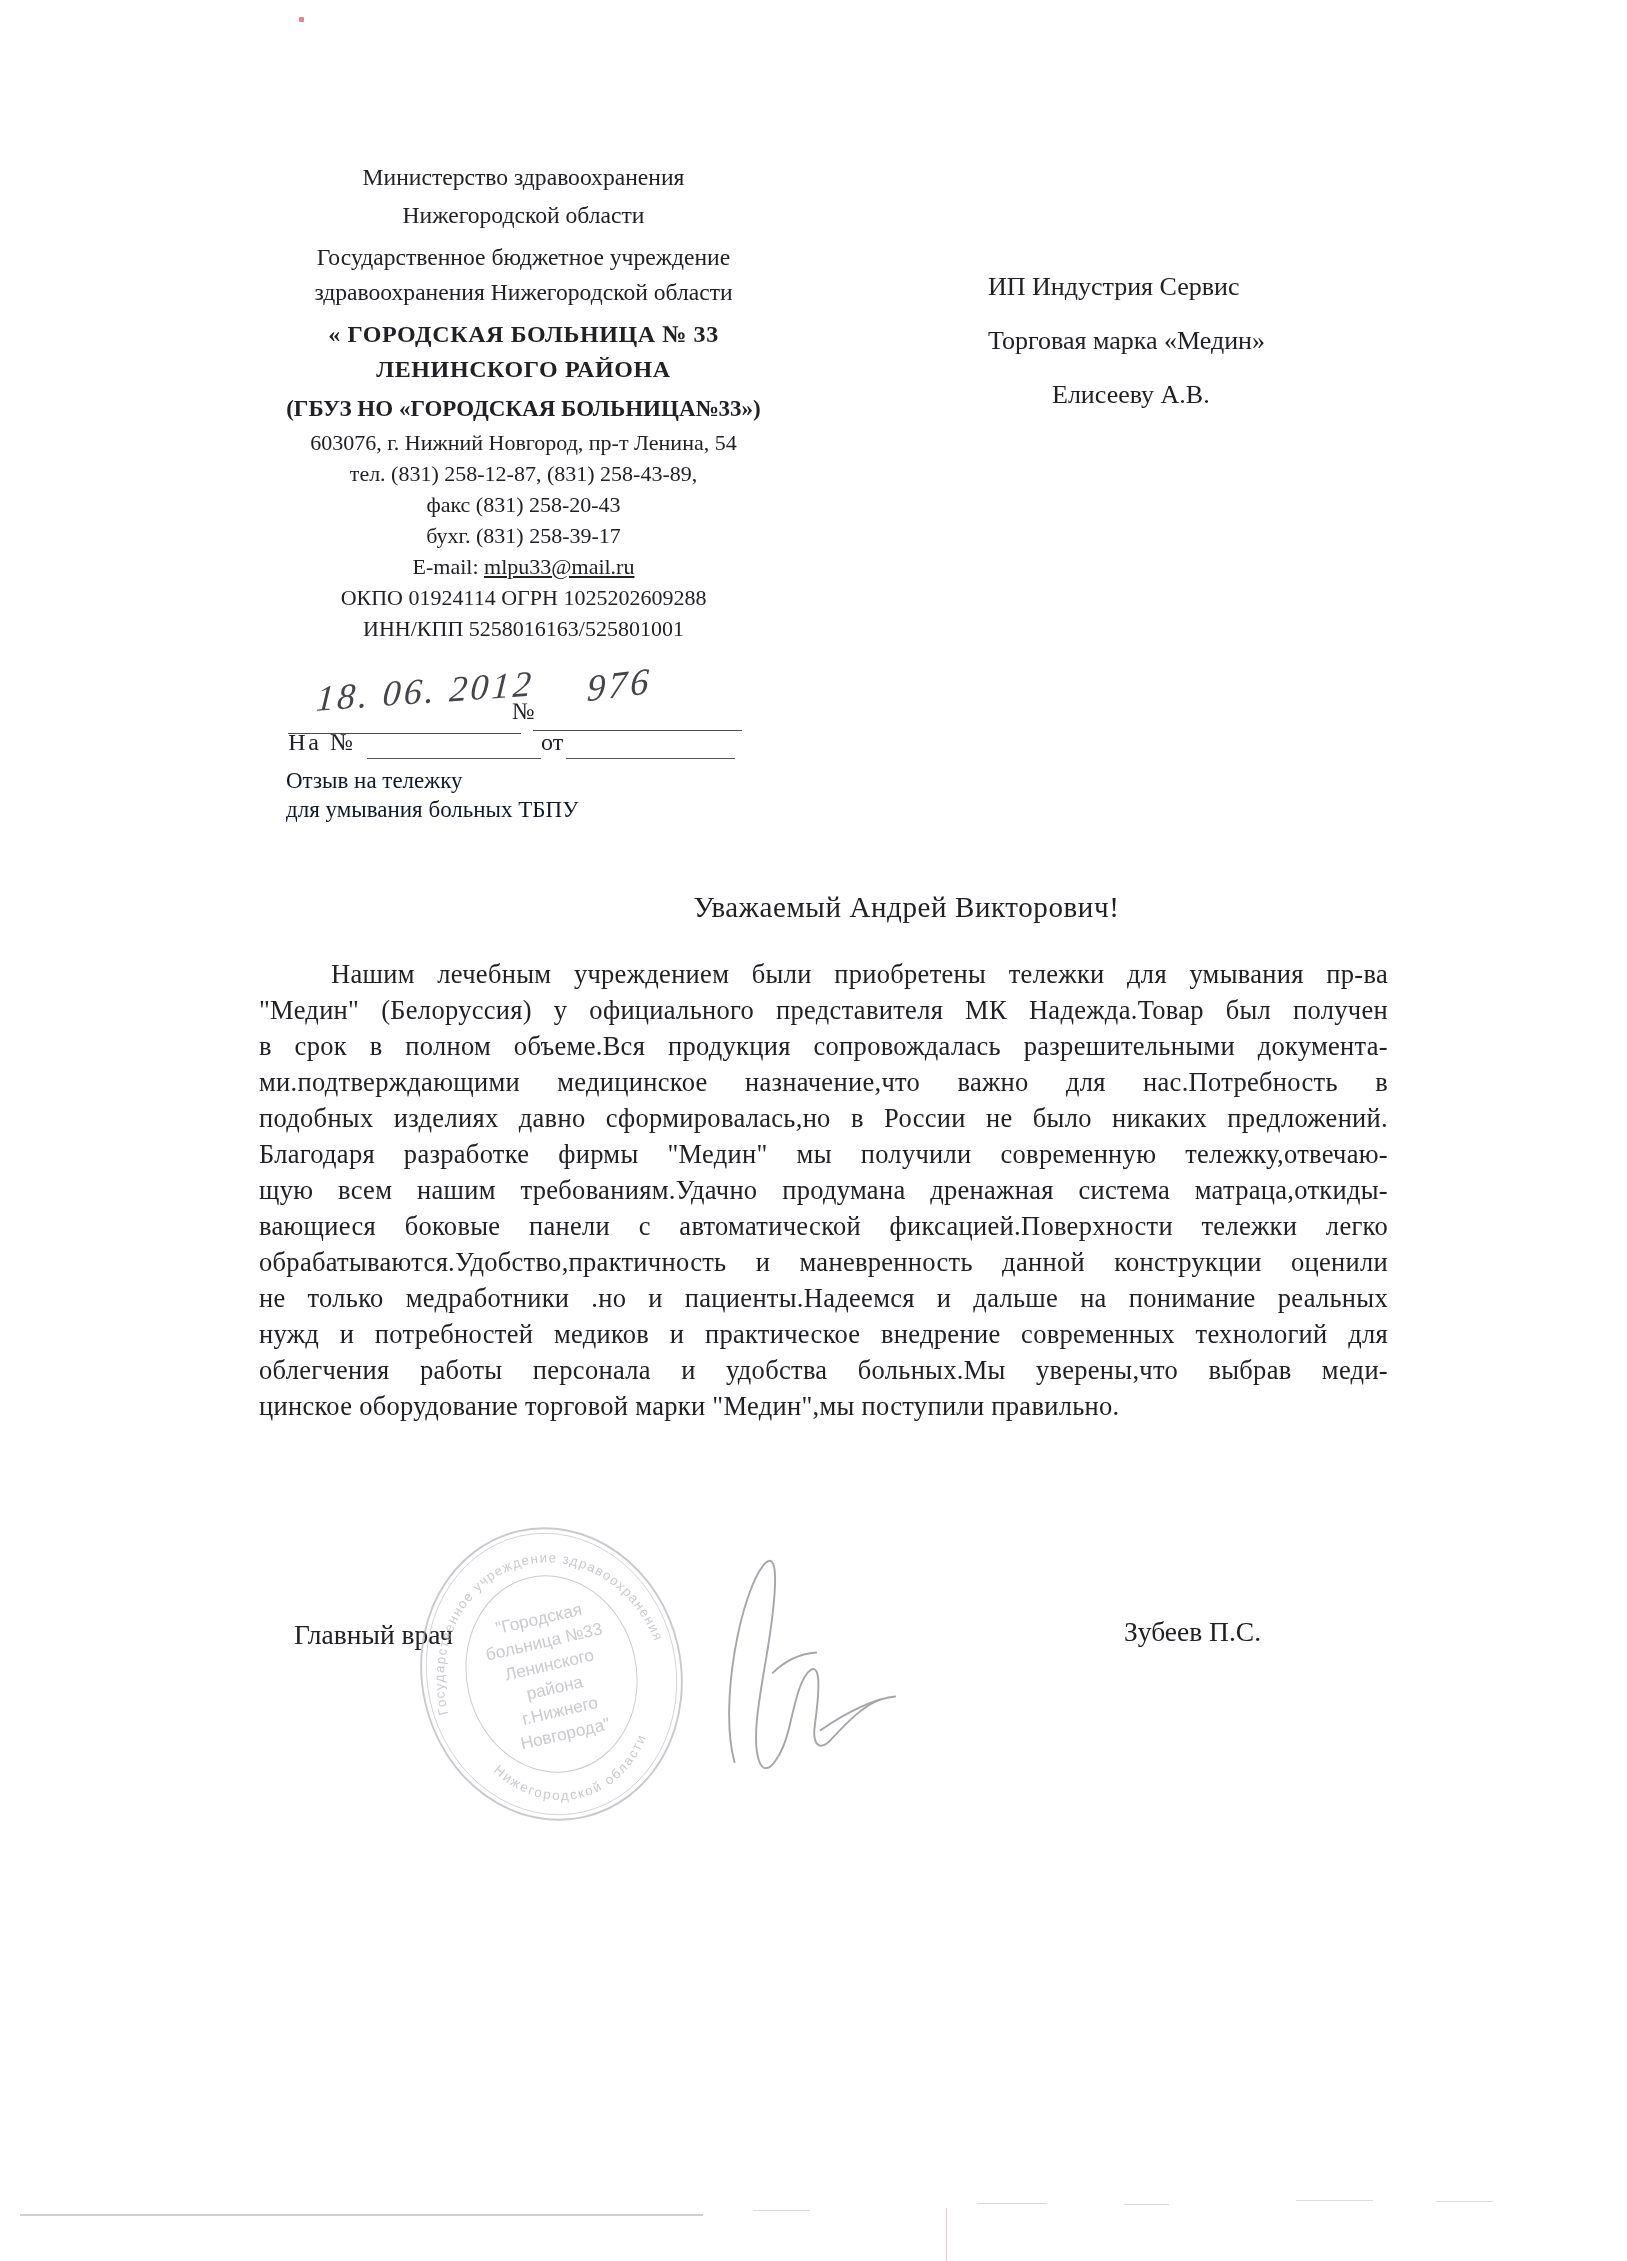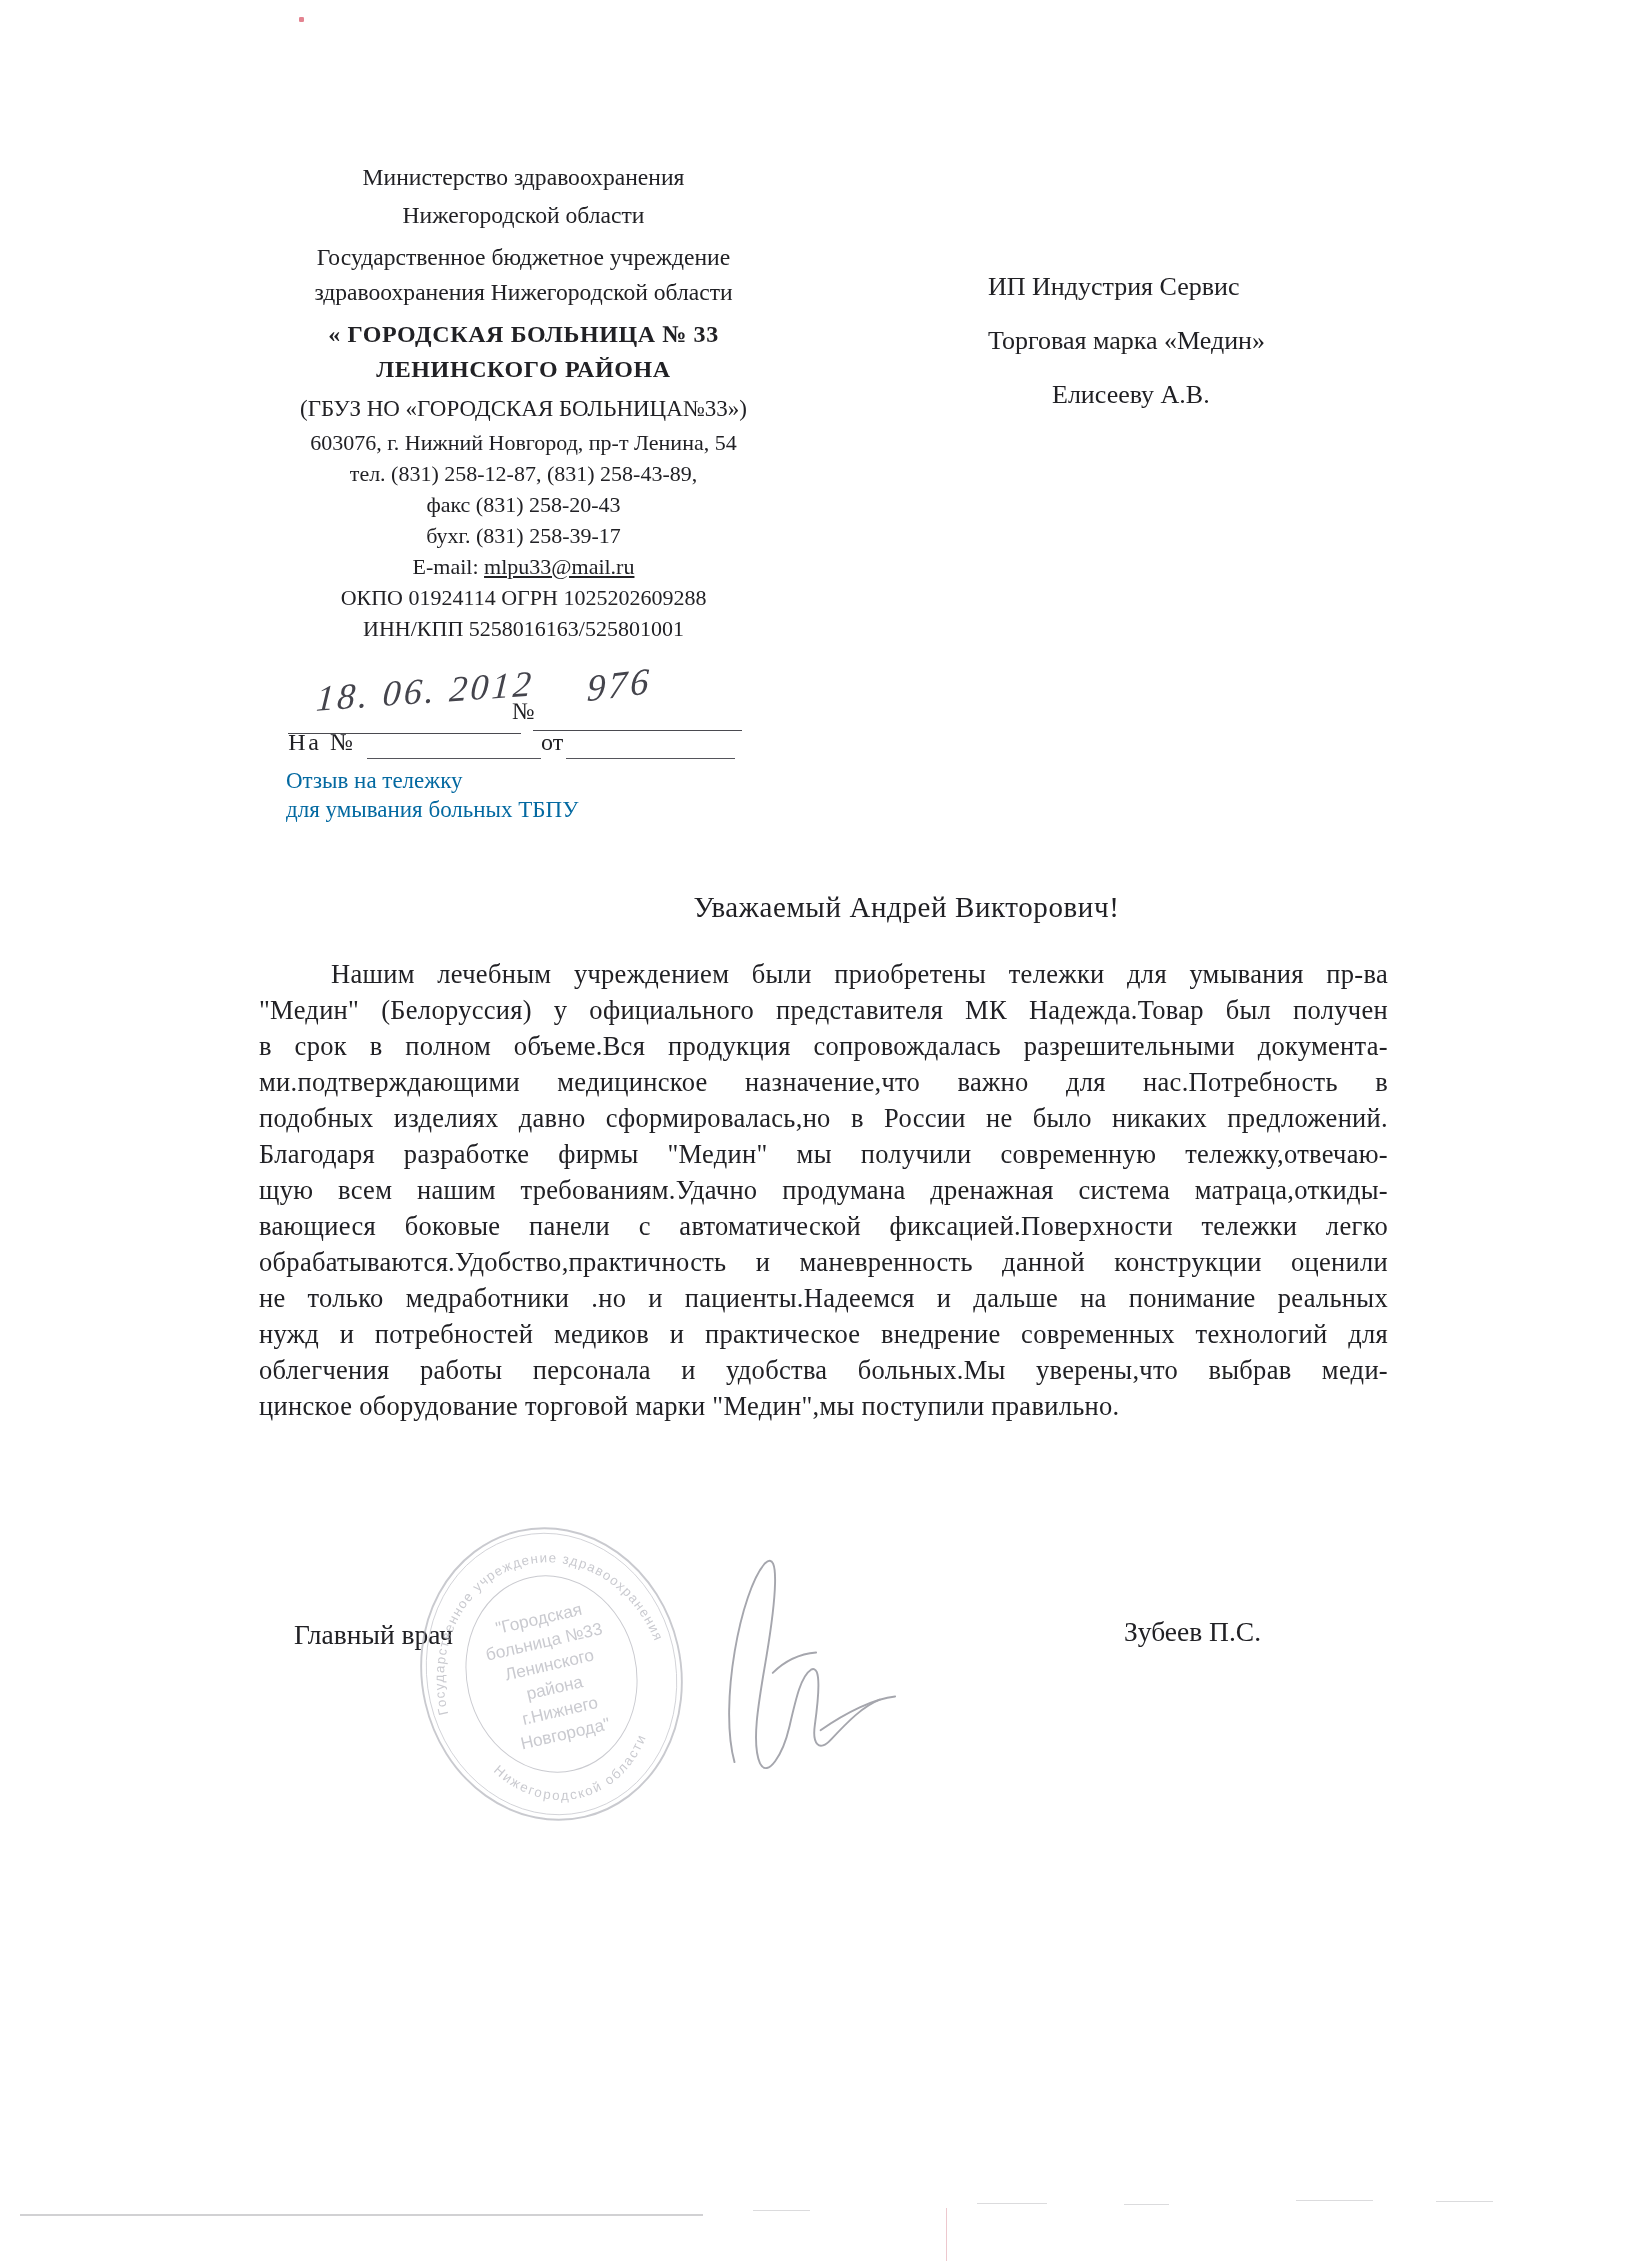--- a/index.html
+++ b/index.html
@@ -12,21 +12,21 @@
     overflow:hidden;
   }
   
   .letterhead{
     position:absolute;left:236px;top:158px;width:575px;
     text-align:center;
   }
   .lh-line{font-size:23.6px;line-height:38px;}
   .lh-org{font-size:23.6px;line-height:35px;}
   .lh-bold{font-weight:bold;font-size:24px;line-height:35px;letter-spacing:0.6px;}
-  .lh-abbrev{font-weight:normal;font-size:23px;line-height:36px;margin-top:3.8px;}
+  .lh-abbrev{font-weight:bold;font-size:23px;line-height:36px;margin-top:3.8px;}
   .lh-contact{font-size:22px;line-height:31px;}
   .lh-gap{height:6.4px;}
   .email-link{text-decoration:underline;}
   
   .recipient{
     position:absolute;left:988px;top:260px;width:383px;
     font-size:26px;line-height:54px;text-align:left;
   }
   .recipient .indent{padding-left:64px;}
   
@@ -41,21 +41,21 @@
   .dline1{position:absolute;left:1.3px;top:75px;width:233px;border-bottom:1.9px solid #4a4a50;}
   .dline2{position:absolute;left:246px;top:72px;width:209px;border-bottom:1.9px solid #4a4a50;}
   
   .refRow{position:absolute;left:287px;top:729px;width:485px;height:40px;font-size:24px;}
   .refRow .lbl{position:absolute;top:0;}
   .ref-na{left:1.3px;letter-spacing:2.6px;}
   .ref-ot{left:254px;text-align:right;}
   .rline1{position:absolute;left:80px;top:29px;width:174px;border-bottom:1.9px solid #55555b;}
   .rline2{position:absolute;left:279px;top:29px;width:169px;border-bottom:1.9px solid #55555b;}
   
-  .subject{position:absolute;left:286px;top:766px;width:447px;font-size:23px;line-height:29px;color:#0369a1;}
+  .subject{position:absolute;left:286px;top:766px;width:447px;font-size:23px;line-height:29px;color:#0f172a;}
   
   .salutation{
     position:absolute;left:185px;top:891px;width:1443px;
     text-align:center;font-size:29px;letter-spacing:0.6px;
   }
   
   .body-block{position:absolute;left:259px;top:956px;width:1129px;font-size:26.5px;}
   .body-line{
     line-height:36px;height:36px;
     text-align:justify;text-align-last:justify;

